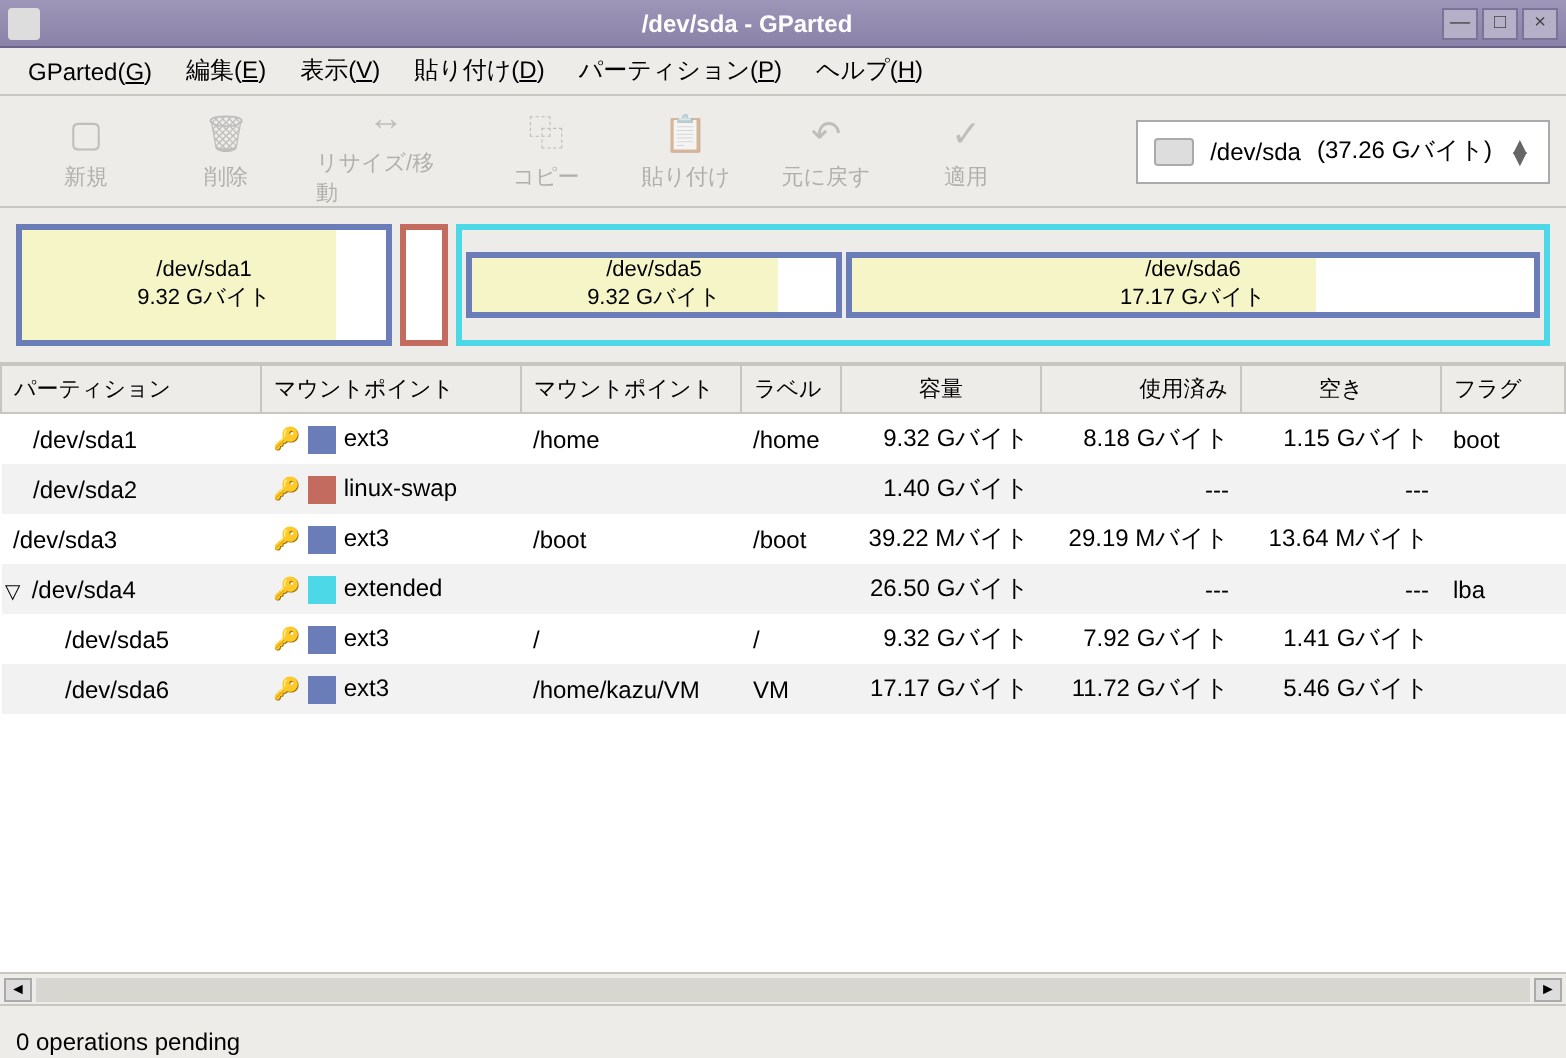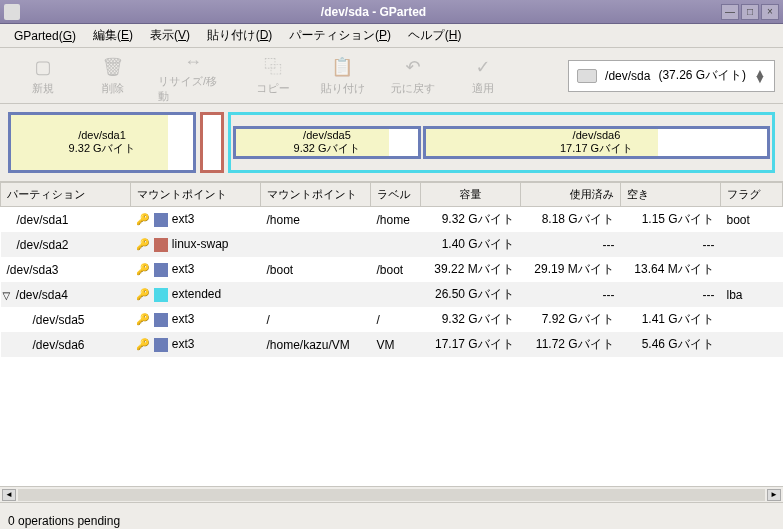--- a/index.html
+++ b/index.html
@@ -131,21 +131,21 @@
 <div class="table-container">
   <table>
     <thead>
       <tr>
         <th style="width:130px">パーティション</th>
         <th style="width:130px">マウントポイント</th>
         <th style="width:110px">マウントポイント</th>
         <th style="width:50px">ラベル</th>
         <th style="text-align:center;width:100px">容量</th>
         <th style="text-align:right;width:100px">使用済み</th>
-        <th style="text-align:left;width:100px">空き</th>
+        <th style="text-align:center;width:100px">空き</th>
         <th>フラグ</th>
       </tr>
     </thead>
     <tbody id="tbody">
         <tr class="even">
           <td style="padding-left:16px"><span>/dev/sda1</span></td>
           <td><span class="key-icon">🔑</span> <span class="fs-color" style="background:#6b7db8"></span><span>ext3</span></td>
           <td>/home</td>
           <td>/home</td>
           <td class="col-num">9.32 Gバイト</td>

